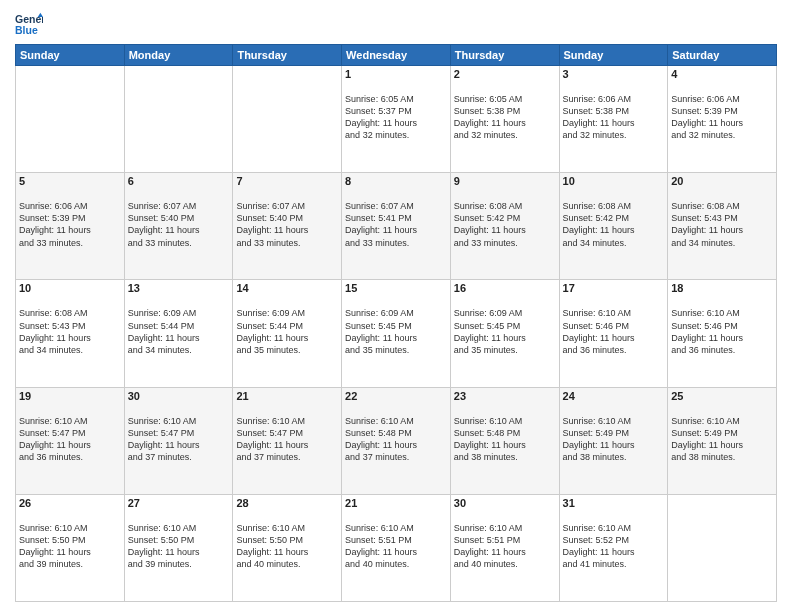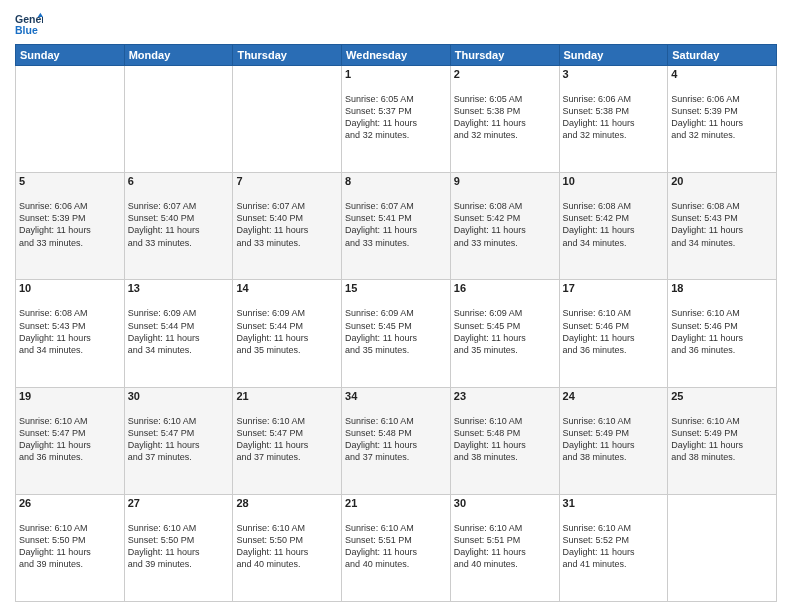--- a/index.html
+++ b/index.html
@@ -276,21 +276,21 @@
 and 37 minutes.</div>
           </td>
           <td class="alt-row">
             <span class="day-number">21</span>
             <div class="day-info" style="white-space: pre-line;">Sunrise: 6:10 AM
 Sunset: 5:47 PM
 Daylight: 11 hours
 and 37 minutes.</div>
           </td>
           <td class="alt-row">
-            <span class="day-number">34</span>
+            <span class="day-number">22</span>
             <div class="day-info" style="white-space: pre-line;">Sunrise: 6:10 AM
 Sunset: 5:48 PM
 Daylight: 11 hours
 and 37 minutes.</div>
           </td>
           <td class="alt-row">
             <span class="day-number">23</span>
             <div class="day-info" style="white-space: pre-line;">Sunrise: 6:10 AM
 Sunset: 5:48 PM
 Daylight: 11 hours

